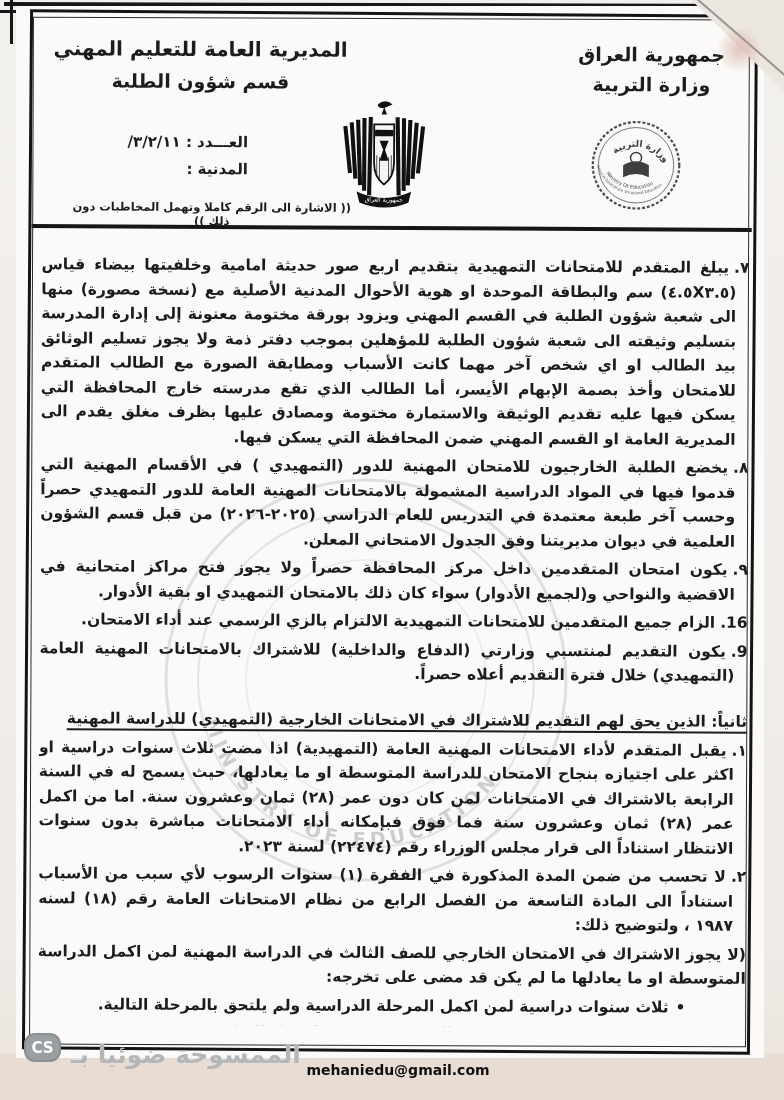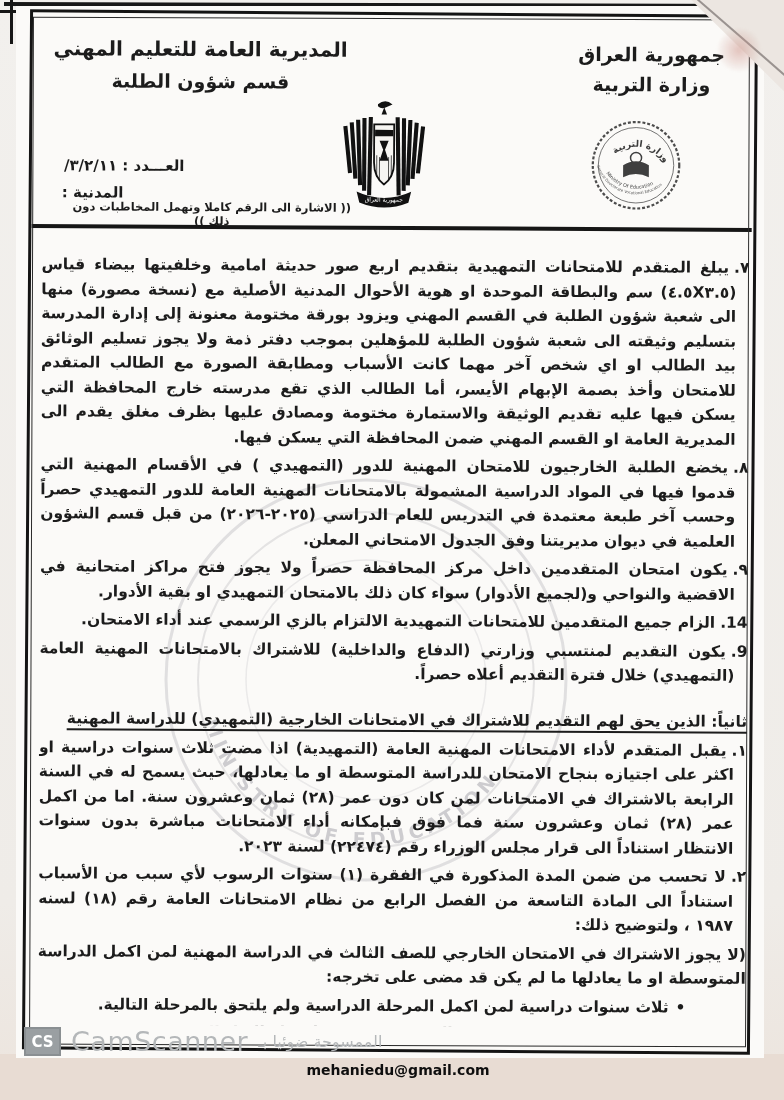--- a/index.html
+++ b/index.html
@@ -26,21 +26,21 @@
   .fold-line{position:absolute; left:18px; top:44px; width:140px; height:2px; background:#9a9390; transform:rotate(41deg);}
   .fold-blot{position:absolute; right:18px; top:28px; width:54px; height:44px; border-radius:50%;
     background:radial-gradient(circle, rgba(205,150,140,.55), rgba(205,150,140,0) 65%); filter:blur(1px);}
   
   .watermark{position:absolute; left:148px; top:462px; z-index:3; opacity:.9;}
   
   .content{position:absolute; inset:0; z-index:4; transform:rotate(0.3deg); color:var(--ink);}
   .hdr-left{position:absolute; left:48px; top:38px; width:300px; text-align:center; font-weight:bold;}
   .hdr-left .l1{font-size:20px;}
   .hdr-left .l2{font-size:19px; margin-top:9px;}
-  .hdr-nums{position:absolute; left:60px; top:130px; width:186px; direction:rtl; text-align:left; font-size:15px; font-weight:bold; line-height:27px;margin-top:24px;}
+  .hdr-nums{position:absolute; left:60px; top:130px; width:186px; direction:rtl; text-align:right; font-size:15px; font-weight:bold; line-height:27px;}
   .hdr-nums .val{direction:ltr; unicode-bidi:isolate; padding-left:2px;}
   .hdr-note{position:absolute; left:62px; top:201px; width:296px; direction:rtl; text-align:center; font-size:11.5px; font-weight:bold; letter-spacing:0;}
   .hdr-right{position:absolute; left:556px; top:42px; width:186px; text-align:center; font-weight:bold; direction:rtl;}
   .hdr-right .l1{font-size:19px;}
   .hdr-right .l2{font-size:19px; margin-top:8px;}
   .seal{position:absolute; left:588px; top:118px;}
   .emblem{position:absolute; left:332px; top:98px;}
   .hdr-rule{position:absolute; left:30px; right:34px; top:226px; height:4px; background:#161616;}
   
   .body-col{position:absolute; left:40px; right:36px; top:254px; bottom:74px; direction:rtl; overflow:hidden;}
@@ -48,24 +48,24 @@
        padding-right:13px; text-indent:-13px; margin-bottom:4px;}
   .itm .mk{margin-left:5px;}
   .s2h{margin:24px 0 8px; font-size:15.5px; font-weight:bold; text-align:right;
        text-decoration:underline; text-underline-offset:5px; text-decoration-thickness:2px;}
   .clar{font-size:15.5px; font-weight:bold; line-height:24.5px; text-align:justify; margin-bottom:2px;}
   .bullets{margin-top:3px;}
   .bullet{font-size:15.5px; font-weight:bold; line-height:27px; text-align:center;}
   .bullet .b{margin-left:7px;}
   
   .cam{position:absolute; left:24px; top:1026px; display:flex; align-items:center; gap:10px; direction:ltr; z-index:8;}
-  .cs-badge{width:37px; height:29px; border-radius:0; background:#9a9fa2; color:#fff; font-weight:bold;
+  .cs-badge{width:37px; height:29px; border-radius:11px; background:#9a9fa2; color:#fff; font-weight:bold;
             font-size:15px; display:flex; align-items:center; justify-content:center; border:2px solid #8a8f92;}
   .cam-latin{font-size:27px; color:var(--scanner); letter-spacing:.5px;}
-  .cam-ar{font-size:16px; color:var(--scanner); font-weight:normal; direction:rtl;}
+  .cam-ar{font-size:25px; color:var(--scanner); font-weight:bold; direction:rtl;margin-top:14px;}
   .email{position:absolute; left:0; right:0; top:1062px; text-align:center; font-size:14px; font-weight:bold;
          color:#0e0e0e; direction:ltr; z-index:8;padding-left:12px;}
 </style>
 </head>
 <body>
 
 <div class="stage">
 
   <div class="top-edge"></div>
   <div class="stub-v"></div>
@@ -179,21 +179,21 @@
       <p class="itm">
         <span class="mk">٧.</span><span>يبلغ المتقدم للامتحانات التمهيدية بتقديم اربع صور حديثة امامية وخلفيتها بيضاء قياس (‪٤.٥X٣.٥‬) سم والبطاقة الموحدة  او هوية الأحوال المدنية الأصلية مع (نسخة مصورة) منها الى شعبة شؤون الطلبة في القسم المهني ويزود بورقة مختومة معنونة إلى إدارة المدرسة بتسليم وثيقته الى شعبة شؤون الطلبة للمؤهلين بموجب دفتر ذمة ولا يجوز تسليم الوثائق بيد الطالب او اي شخص آخر مهما كانت الأسباب ومطابقة الصورة مع الطالب المتقدم للامتحان وأخذ بصمة الإبهام الأيسر، أما الطالب الذي تقع مدرسته خارج المحافظة التي يسكن فيها عليه تقديم الوثيقة والاستمارة مختومة ومصادق عليها بظرف مغلق يقدم الى المديرية العامة او القسم المهني ضمن المحافظة  التي يسكن فيها.</span>
       </p>
       <p class="itm">
         <span class="mk">٨.</span><span>يخضع الطلبة الخارجيون للامتحان المهنية للدور (التمهيدي ) في الأقسام المهنية التي قدموا فيها في المواد الدراسية المشمولة بالامتحانات المهنية العامة للدور التمهيدي حصراً وحسب آخر طبعة معتمدة في التدريس للعام الدراسي (‪٢٠٢٥-٢٠٢٦‬) من قبل قسم الشؤون العلمية في ديوان مديريتنا وفق الجدول الامتحاني المعلن.</span>
       </p>
       <p class="itm">
         <span class="mk">٩.</span><span>يكون امتحان المتقدمين داخل مركز المحافظة حصراً ولا يجوز فتح مراكز امتحانية في الاقضية والنواحي و(لجميع الأدوار) سواء كان ذلك بالامتحان التمهيدي او بقية الأدوار.</span>
       </p>
       <p class="itm">
-        <span class="mk">14.</span><span>الزام جميع المتقدمين للامتحانات التمهيدية الالتزام بالزي الرسمي عند أداء الامتحان.</span>
+        <span class="mk">16.</span><span>الزام جميع المتقدمين للامتحانات التمهيدية الالتزام بالزي الرسمي عند أداء الامتحان.</span>
       </p>
       <p class="itm">
         <span class="mk">9.</span><span>يكون التقديم لمنتسبي وزارتي (الدفاع والداخلية) للاشتراك بالامتحانات المهنية العامة (التمهيدي) خلال فترة التقديم أعلاه حصراً.</span>
       </p>
 
       <h3 class="s2h">ثانياً: الذين يحق لهم التقديم للاشتراك في الامتحانات الخارجية (التمهيدي) للدراسة المهنية</h3>
 
       <p class="itm">
         <span class="mk">١.</span><span>يقبل المتقدم لأداء الامتحانات المهنية العامة (التمهيدية) اذا مضت ثلاث سنوات دراسية او اكثر على اجتيازه بنجاح الامتحان للدراسة المتوسطة او ما يعادلها، حيث يسمح له في السنة الرابعة بالاشتراك في الامتحانات  لمن كان دون عمر (٢٨) ثمان وعشرون سنة. اما من اكمل عمر (٢٨) ثمان وعشرون سنة فما فوق فبإمكانه أداء الامتحانات مباشرة بدون سنوات الانتظار استناداً الى قرار مجلس الوزراء رقم (٢٢٤٧٤) لسنة ٢٠٢٣.</span>
       </p>
@@ -217,19 +217,18 @@
   </div>
 
   <div class="fold">
     <div class="fold-out"></div>
     <div class="fold-line"></div>
     <div class="fold-blot"></div>
   </div>
 
   <div class="cam">
     <div class="cs-badge">CS</div>
-    <div class="cam-latin">CamScanner</div>
     <div class="cam-ar">الممسوحة ضوئيا بـ</div>
   </div>
 
   <div class="email">mehaniedu@gmail.com</div>
 
 </div>
 
 </body></html>

